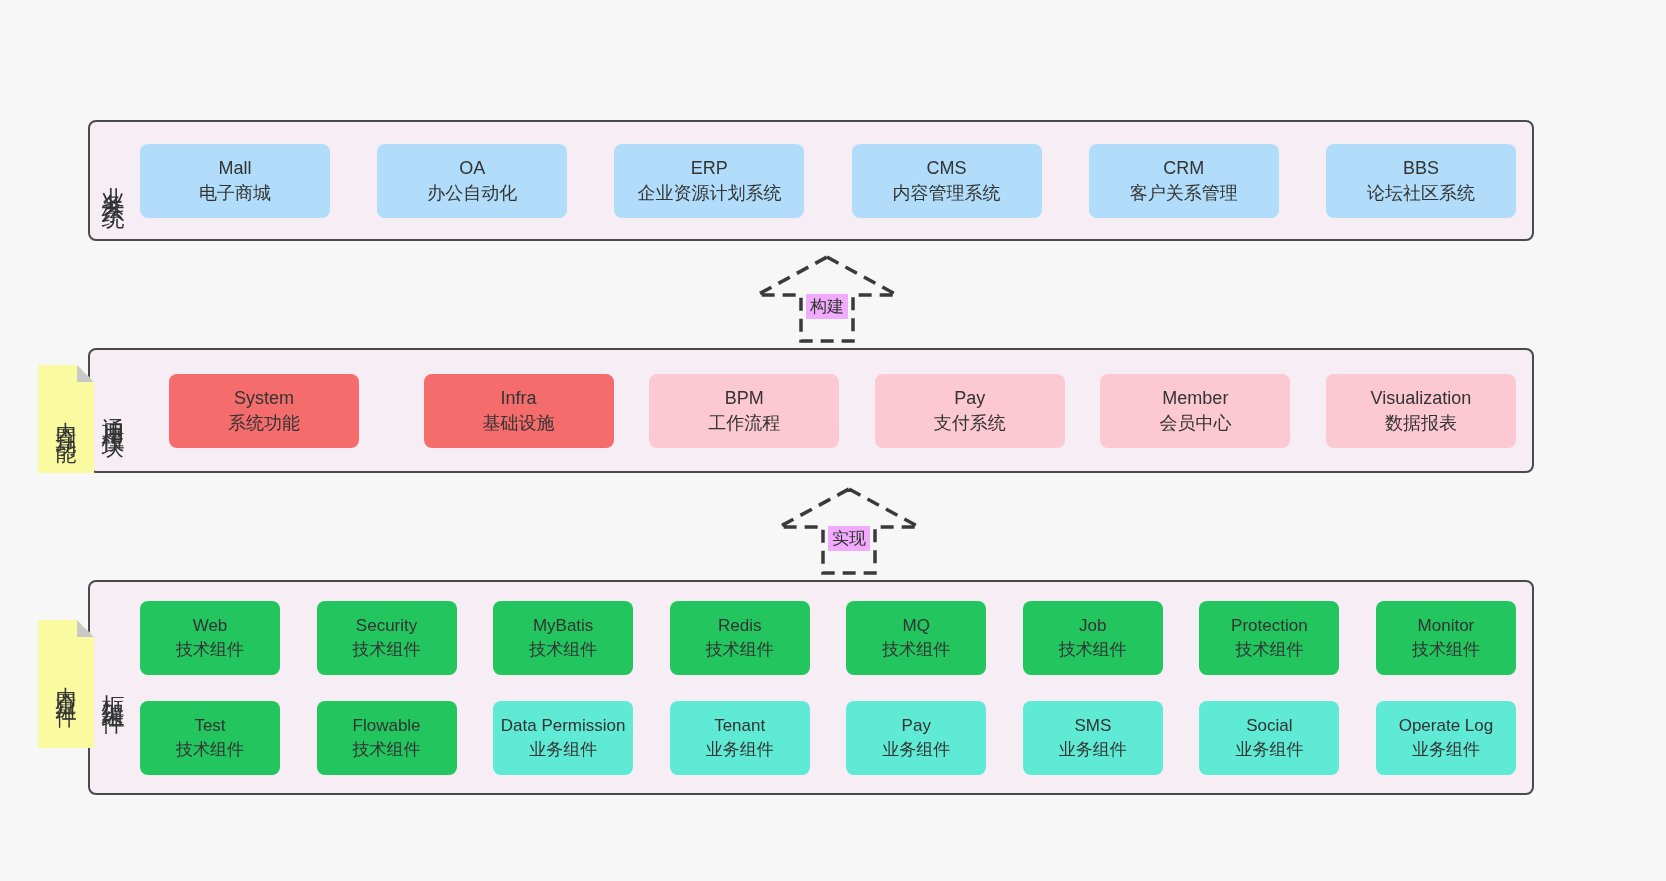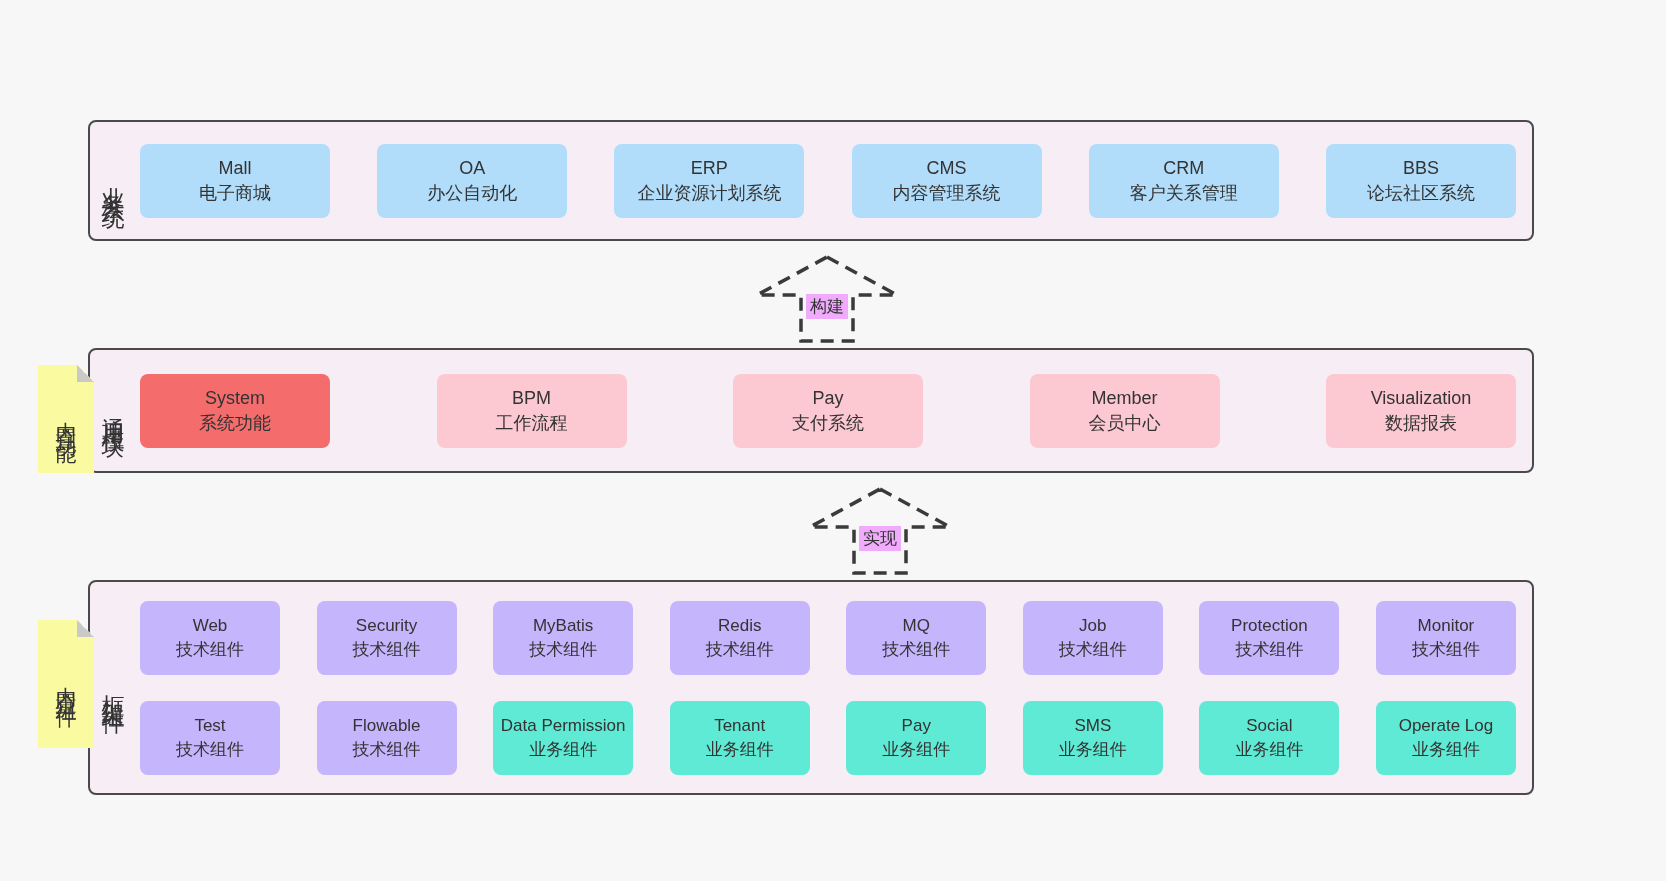--- a/index.html
+++ b/index.html
@@ -33,43 +33,43 @@
   }
   .row { display:flex; justify-content:space-between; }
   .box {
     border-radius:8px; display:flex; flex-direction:column;
     align-items:center; justify-content:center; text-align:center;
     font-size:18px; line-height:25px; color:#333;
   }
   .w190 { width:190px; height:74px; }
   .w140 { width:140px; height:74px; line-height:24px; font-size:17px; }
   .blue  { background:#b1ddfa; }
-  .red   { background:#f56c6c; }
+  .red   { background:#f56c6c;margin-left:29px; }
   .pink  { background:#fcc8d2;align-items:center; }
-  .green { background:#c4b5fd; }
+  .green { background:#22c55e; }
   .lightgreen { background:#5eead4; }
   .note {
     position:absolute; left:38px; width:56px; z-index:3;
     background:#fafaa0;
     display:flex; align-items:center; justify-content:center;
     clip-path: polygon(0 0, calc(100% - 17px) 0, 100% 17px, 100% 100%, 0 100%);
   }
   .note::after {
     content:""; position:absolute; top:0; right:0; width:17px; height:17px;
     background:linear-gradient(225deg, rgba(0,0,0,0) 50%, #c9c9c9 50%);
   }
   .note-1 { top:365px; height:108px; }
   .note-2 { top:620px; height:128px; }
   .note span {
     writing-mode:vertical-rl; text-orientation:upright;
     font-size:21px; letter-spacing:7px; color:#333;
   }
   .arrow { position:absolute; width:150px; height:88px; z-index:2; }
   .arrow-1 { left:752px; top:255px; }
-  .arrow-2 { left:805px; top:487px; }
+  .arrow-2 { left:774px; top:487px; }
   .arrow svg { position:absolute; left:0; top:0; }
   .arrow path {
     fill:none; stroke:#3a3a3a; stroke-width:3.5; stroke-dasharray:13 8;
   }
   .arrow-label {
     position:absolute; left:50%; top:39px; transform:translateX(-50%);
     background:#f0abfc; padding:1px 4px; font-size:17px; color:#333;
     white-space:nowrap;
   }
 </style>
@@ -119,20 +119,24 @@
 
   <div class="layer layer-2">
     <div class="vlabel">
       <span>通用模块</span>
     </div>
     <div class="boxes">
       <div class="box w190 red">
         <div>System</div>
         <div>系统功能</div>
       </div>
+      <div class="box w190 red">
+        <div>Infra</div>
+        <div>基础设施</div>
+      </div>
       <div class="box w190 pink">
         <div>BPM</div>
         <div>工作流程</div>
       </div>
       <div class="box w190 pink">
         <div>Pay</div>
         <div>支付系统</div>
       </div>
       <div class="box w190 pink">
         <div>Member</div>

